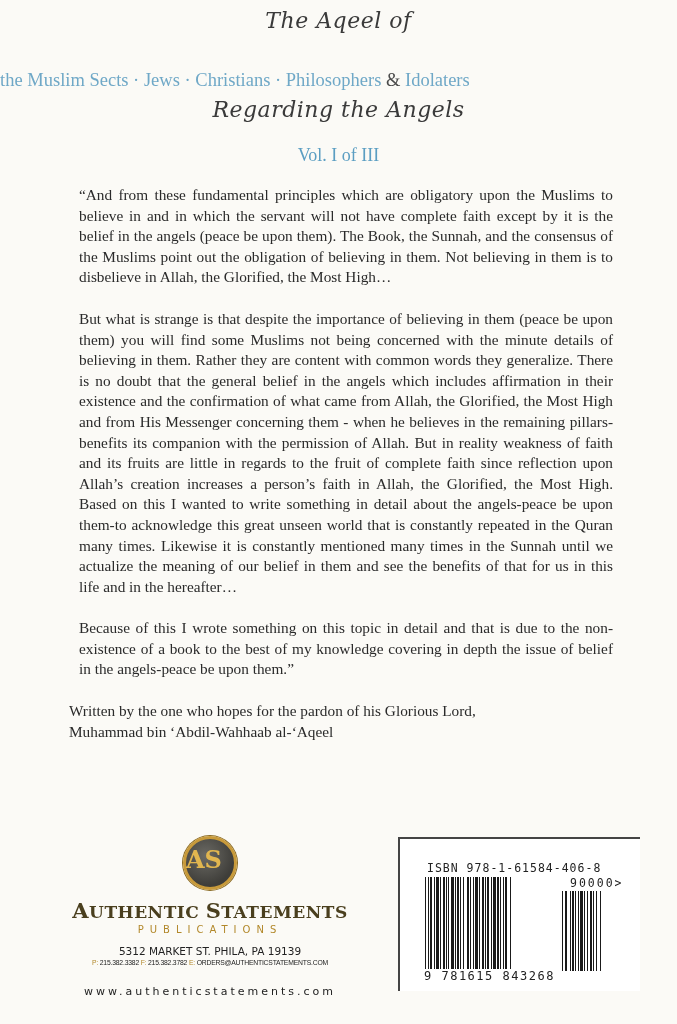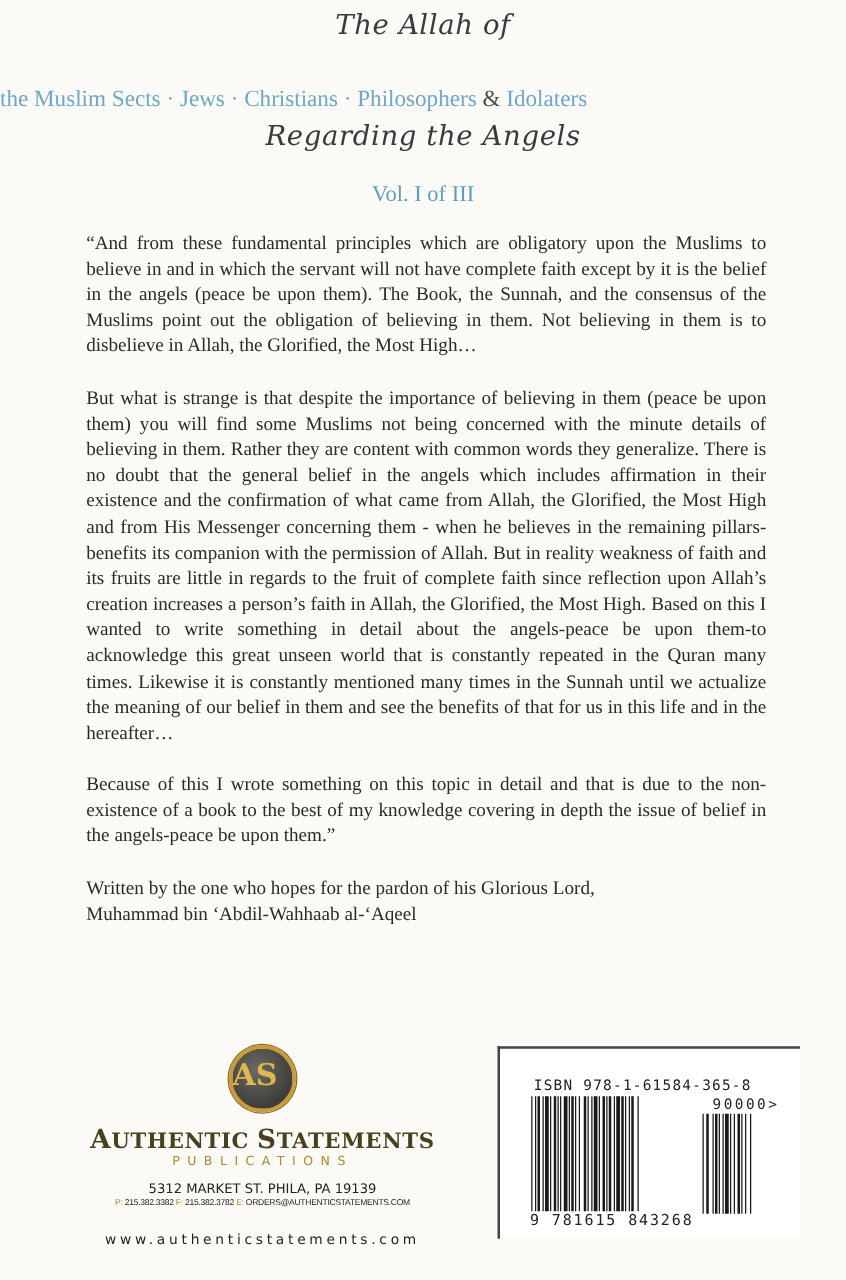--- a/index.html
+++ b/index.html
@@ -25,21 +25,21 @@
     .sects .amp { color:#4a4a4a; }
     .vol {
       position:absolute; left:0; top:145px; width:677px; text-align:center;
       font-family:"Liberation Serif", serif; font-size:18px; color:#5b9ec2;
     }
     .body-text {
       position:absolute; left:69px; top:185px; width:544px;
       font-family:"Liberation Serif", serif; font-size:15.3px; line-height:20.6px;
       color:#2a2a2a; text-align:justify;
     }
-    .body-text p { margin:0 0 21px 0; }
+    .body-text p { margin:0 0 21px 10px; }
     .body-text .sig { text-align:left; margin:0;font-family:Liberation Serif, serif; }
     .logo-block { position:absolute; left:40px; top:830px; width:340px; text-align:center; }
     .emblem {
       width:48px; height:48px; border-radius:50%; margin:6px auto 0 auto;
       background:radial-gradient(circle at 40% 35%, #6b6a64 0%, #3e3d39 70%);
       border:3px solid #c89a3a; box-shadow:0 0 0 1px #8a6a22;
       position:relative;
     }
     .emblem span {
       position:absolute; left:0; top:6px; width:48px; text-align:left;
@@ -74,21 +74,21 @@
     .digits {
       position:absolute; left:12px; top:130px;
       font-family:"DejaVu Sans Mono", monospace; font-size:12px; letter-spacing:1.5px; color:#222;
       background:#fff; padding-right:2px;margin-left:12px;
     }
   </style>
 </head>
 <body>
 
 <div class="header">
-  <div id="t1" class="script-title">The Allah of</div>
+  <div id="t1" class="script-title">The Aqeel of</div>
   <div class="sects">
     <span>the Muslim Sects</span><span> · </span><span>Jews</span><span> · </span><span>Christians</span><span> · </span><span>Philosophers</span><span class="amp"> &amp; </span><span>Idolaters</span>
   </div>
   <div id="t3" class="script-title">Regarding the Angels</div>
   <div class="vol">Vol. I of III</div>
 </div>
 
 <div class="body-text">
   <p>“And from these fundamental principles which are obligatory upon the Muslims to believe in and in which the servant will not have complete faith except by it is the belief in the angels (peace be upon them). The Book, the Sunnah, and the consensus of the Muslims point out the obligation of believing in them. Not believing in them is to disbelieve in Allah, the Glorified, the Most High…</p>
   <p>But what is strange is that despite the importance of believing in them (peace be upon them) you will find some Muslims not being concerned with the minute details of believing in them. Rather they are content with common words they generalize. There is no doubt that the general belief in the angels which includes affirmation in their existence and the confirmation of what came from Allah, the Glorified, the Most High and from His Messenger concerning them - when he believes in the remaining pillars-benefits its companion with the permission of Allah.  But in reality weakness of faith and its fruits are little in regards to the fruit of complete faith since reflection upon Allah’s creation increases a person’s faith in Allah, the Glorified, the Most High. Based on this I wanted to write something in detail about the angels-peace be upon them-to acknowledge this great unseen world that is constantly repeated in the Quran many times. Likewise it is constantly mentioned many times in the Sunnah until we actualize the meaning of our belief in them and see the benefits of that for us in this life and in the hereafter…</p>
@@ -106,21 +106,21 @@
   <div class="addr">5312 MARKET ST. PHILA, PA 19139</div>
   <div class="contact">
     <b>P:</b> <span>215.382.3382</span>
     <b>F:</b> <span>215.382.3782</span>
     <b>E:</b> <span>ORDERS@AUTHENTICSTATEMENTS.COM</span>
   </div>
   <div class="web">www.authenticstatements.com</div>
 </div>
 
 <div class="barcode-box">
-  <div class="isbn-label">ISBN 978-1-61584-365-8</div>
+  <div class="isbn-label">ISBN 978-1-61584-406-8</div>
   <div class="addon-label">90000&gt;</div>
   <div class="bars-main" id="bars-main">
       <div class="bar" style="width: 1px;"></div>
       <div class="gap" style="width: 2px;"></div>
       <div class="bar" style="width: 1px;"></div>
       <div class="gap" style="width: 1px;"></div>
       <div class="bar" style="width: 2px;"></div>
       <div class="gap" style="width: 2px;"></div>
       <div class="bar" style="width: 1px;"></div>
       <div class="gap" style="width: 1px;"></div>

